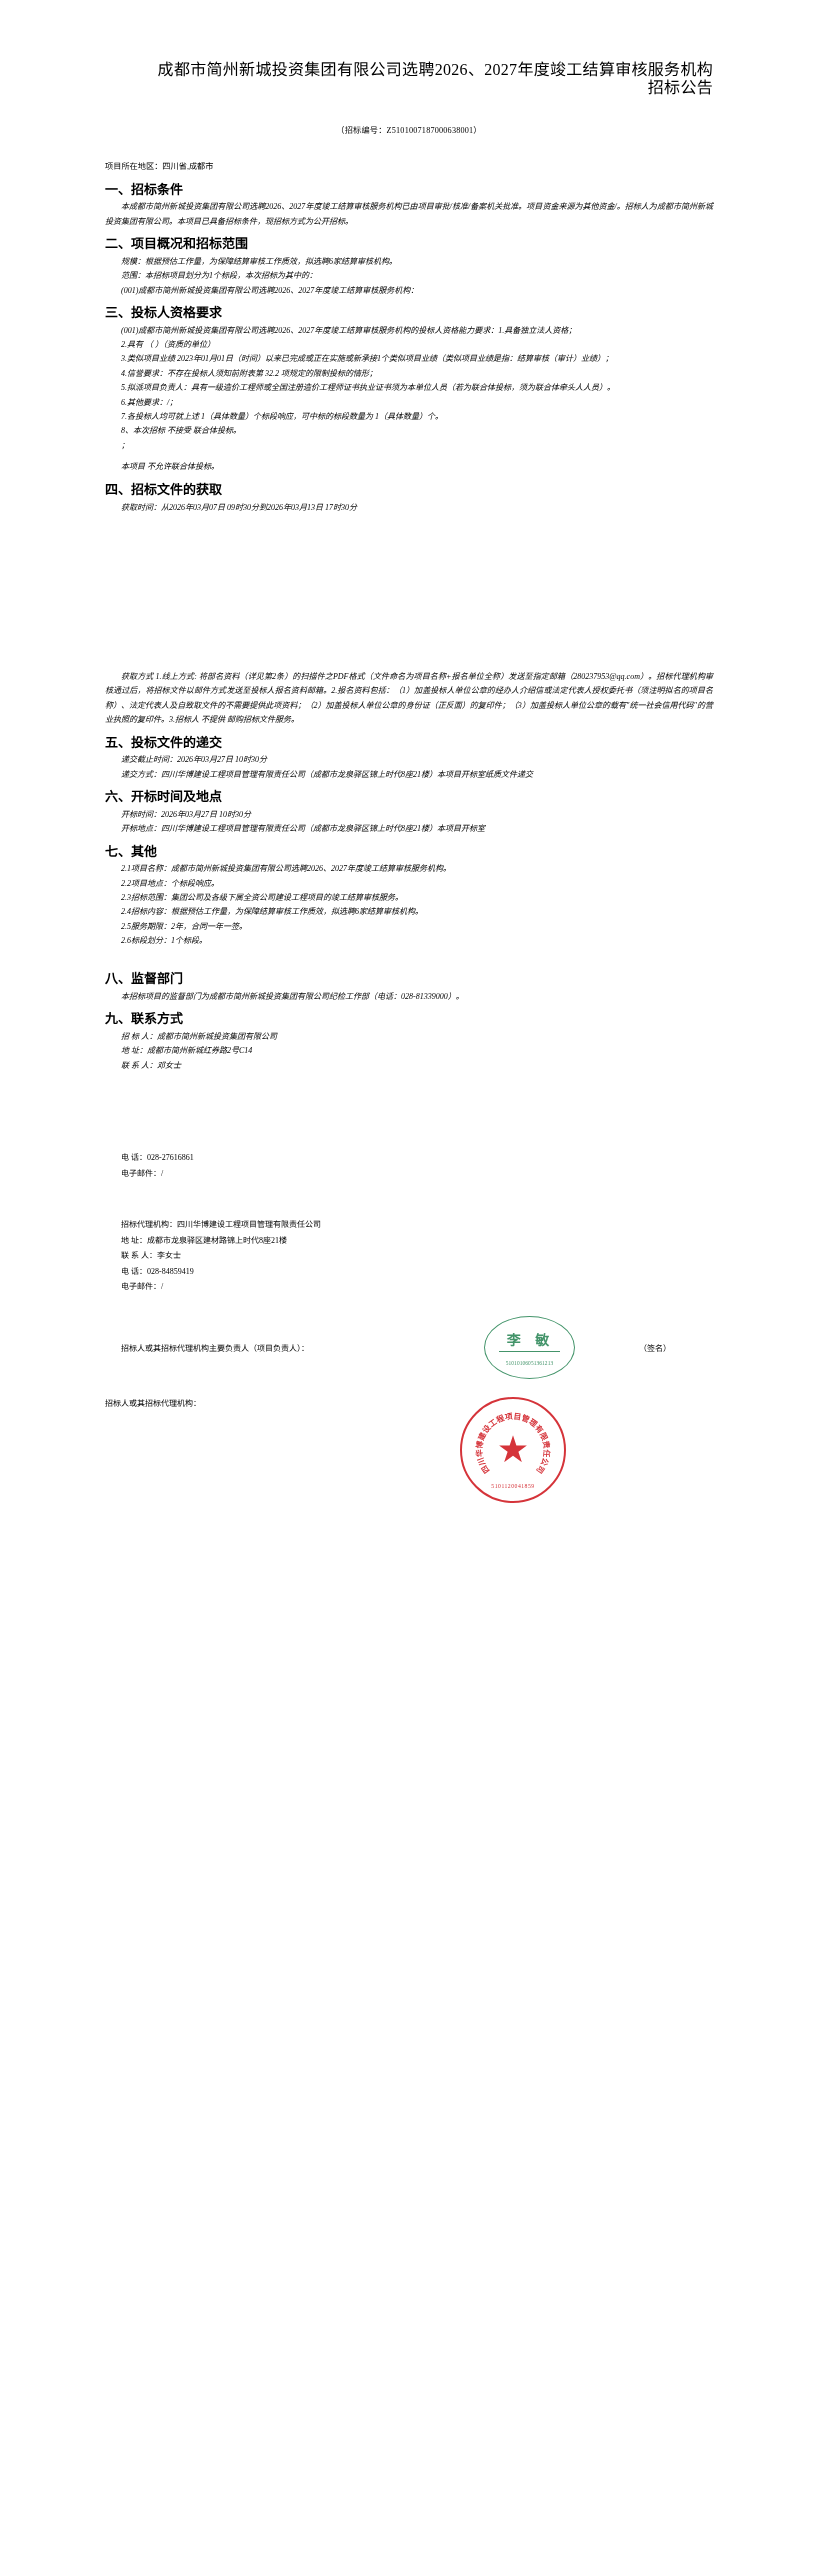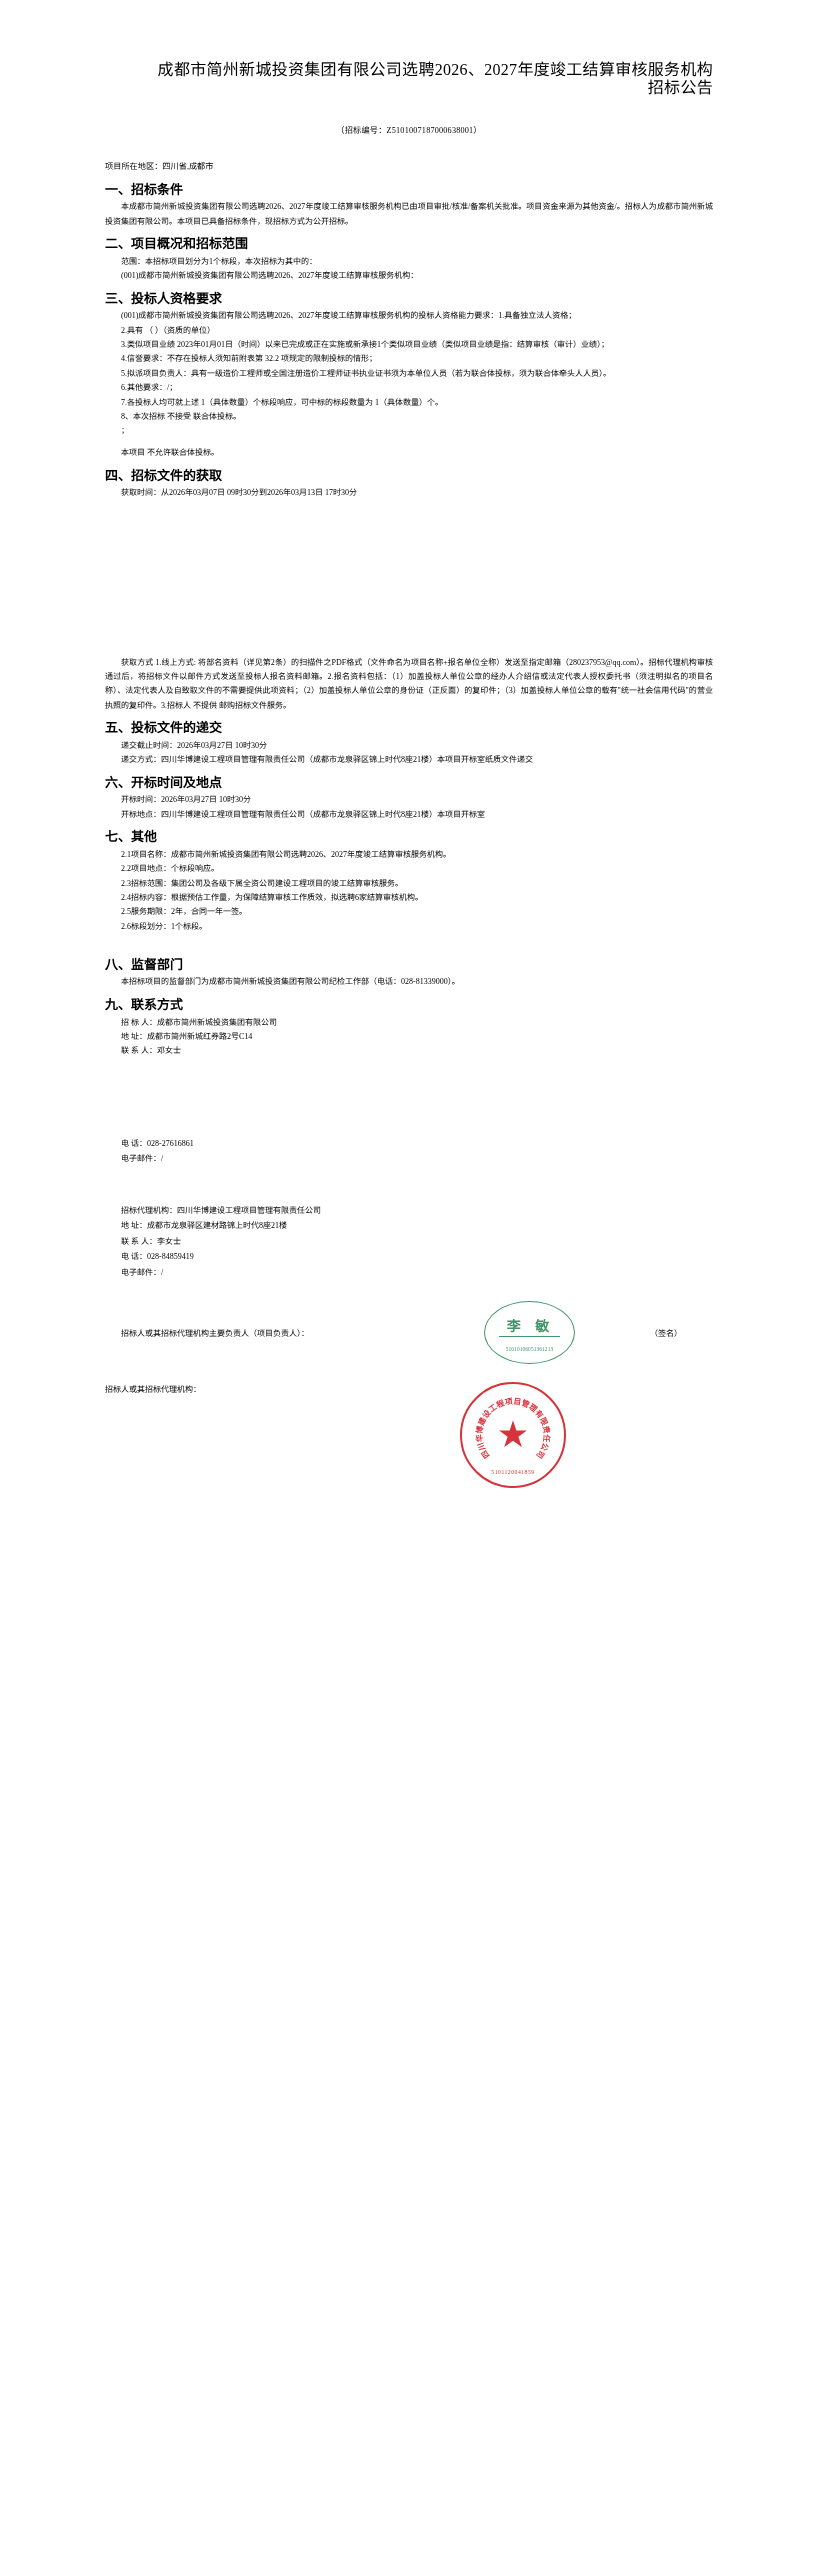--- a/index.html
+++ b/index.html
@@ -54,20 +54,21 @@
     line-height: 14.4px;
   }
   p.para {
     font-size: 8px;
     line-height: 14.4px;
     margin: 0;
     text-align: justify;
   }
   p.indent1 {
     text-indent: 2em;
+    font-style: italic;
   }
   .blank-gap {
     height: 155px;
   }
   .gap-sm { height: 7.2px; }
   .gap-md { height: 15.5px; }
   .gap-lg { height: 36px; }
   .gap-xl { height: 77px; }
   .contact-block p {
     font-size: 8px;
@@ -82,21 +83,21 @@
   }
   .sign-line {
     font-size: 8px;
     line-height: 15.5px;
     text-indent: 2em;
     position: relative;
     z-index: 1;
   }
   .sign-line .right {
     float: right;
-    margin-right: 31px;
+    margin-right: 42px;
   }
   .sign-line2 {
     font-size: 8px;
     line-height: 15.5px;
     margin-top: 40px;
     padding-right: 62px;
     position: relative;
     z-index: 1;
   }
   
@@ -207,20 +208,21 @@
     </div>
 
     <div class="bid-no">（招标编号：Z5101007187000638001）</div>
 
     <div class="loc">项目所在地区：四川省,成都市</div>
 
     <h2 class="sec">一、招标条件</h2>
     <p class="para indent1">本成都市简州新城投资集团有限公司选聘2026、2027年度竣工结算审核服务机构已由项目审批/核准/备案机关批准。项目资金来源为其他资金/。招标人为成都市简州新城投资集团有限公司。本项目已具备招标条件，现招标方式为公开招标。</p>
 
     <h2 class="sec">二、项目概况和招标范围</h2>
+    <p class="para indent1">规模：根据预估工作量，为保障结算审核工作质效，拟选聘6家结算审核机构。</p>
     <p class="para indent1">范围：本招标项目划分为1个标段，本次招标为其中的：</p>
     <p class="para indent1">(001)成都市简州新城投资集团有限公司选聘2026、2027年度竣工结算审核服务机构：</p>
 
     <h2 class="sec">三、投标人资格要求</h2>
     <p class="para indent1">(001)成都市简州新城投资集团有限公司选聘2026、2027年度竣工结算审核服务机构的投标人资格能力要求：1.具备独立法人资格；</p>
     <p class="para indent1">2.具有    （  ）（资质的单位）</p>
     <p class="para indent1">3.类似项目业绩  2023年01月01日（时间）以来已完成或正在实施或新承接1个类似项目业绩（类似项目业绩是指：结算审核（审计）业绩）；</p>
     <p class="para indent1">4.信誉要求：不存在投标人须知前附表第 32.2 项规定的限制投标的情形；</p>
     <p class="para indent1">5.拟派项目负责人：具有一级造价工程师或全国注册造价工程师证书执业证书须为本单位人员（若为联合体投标，须为联合体牵头人人员）。</p>
     <p class="para indent1">6.其他要求：/；</p>

